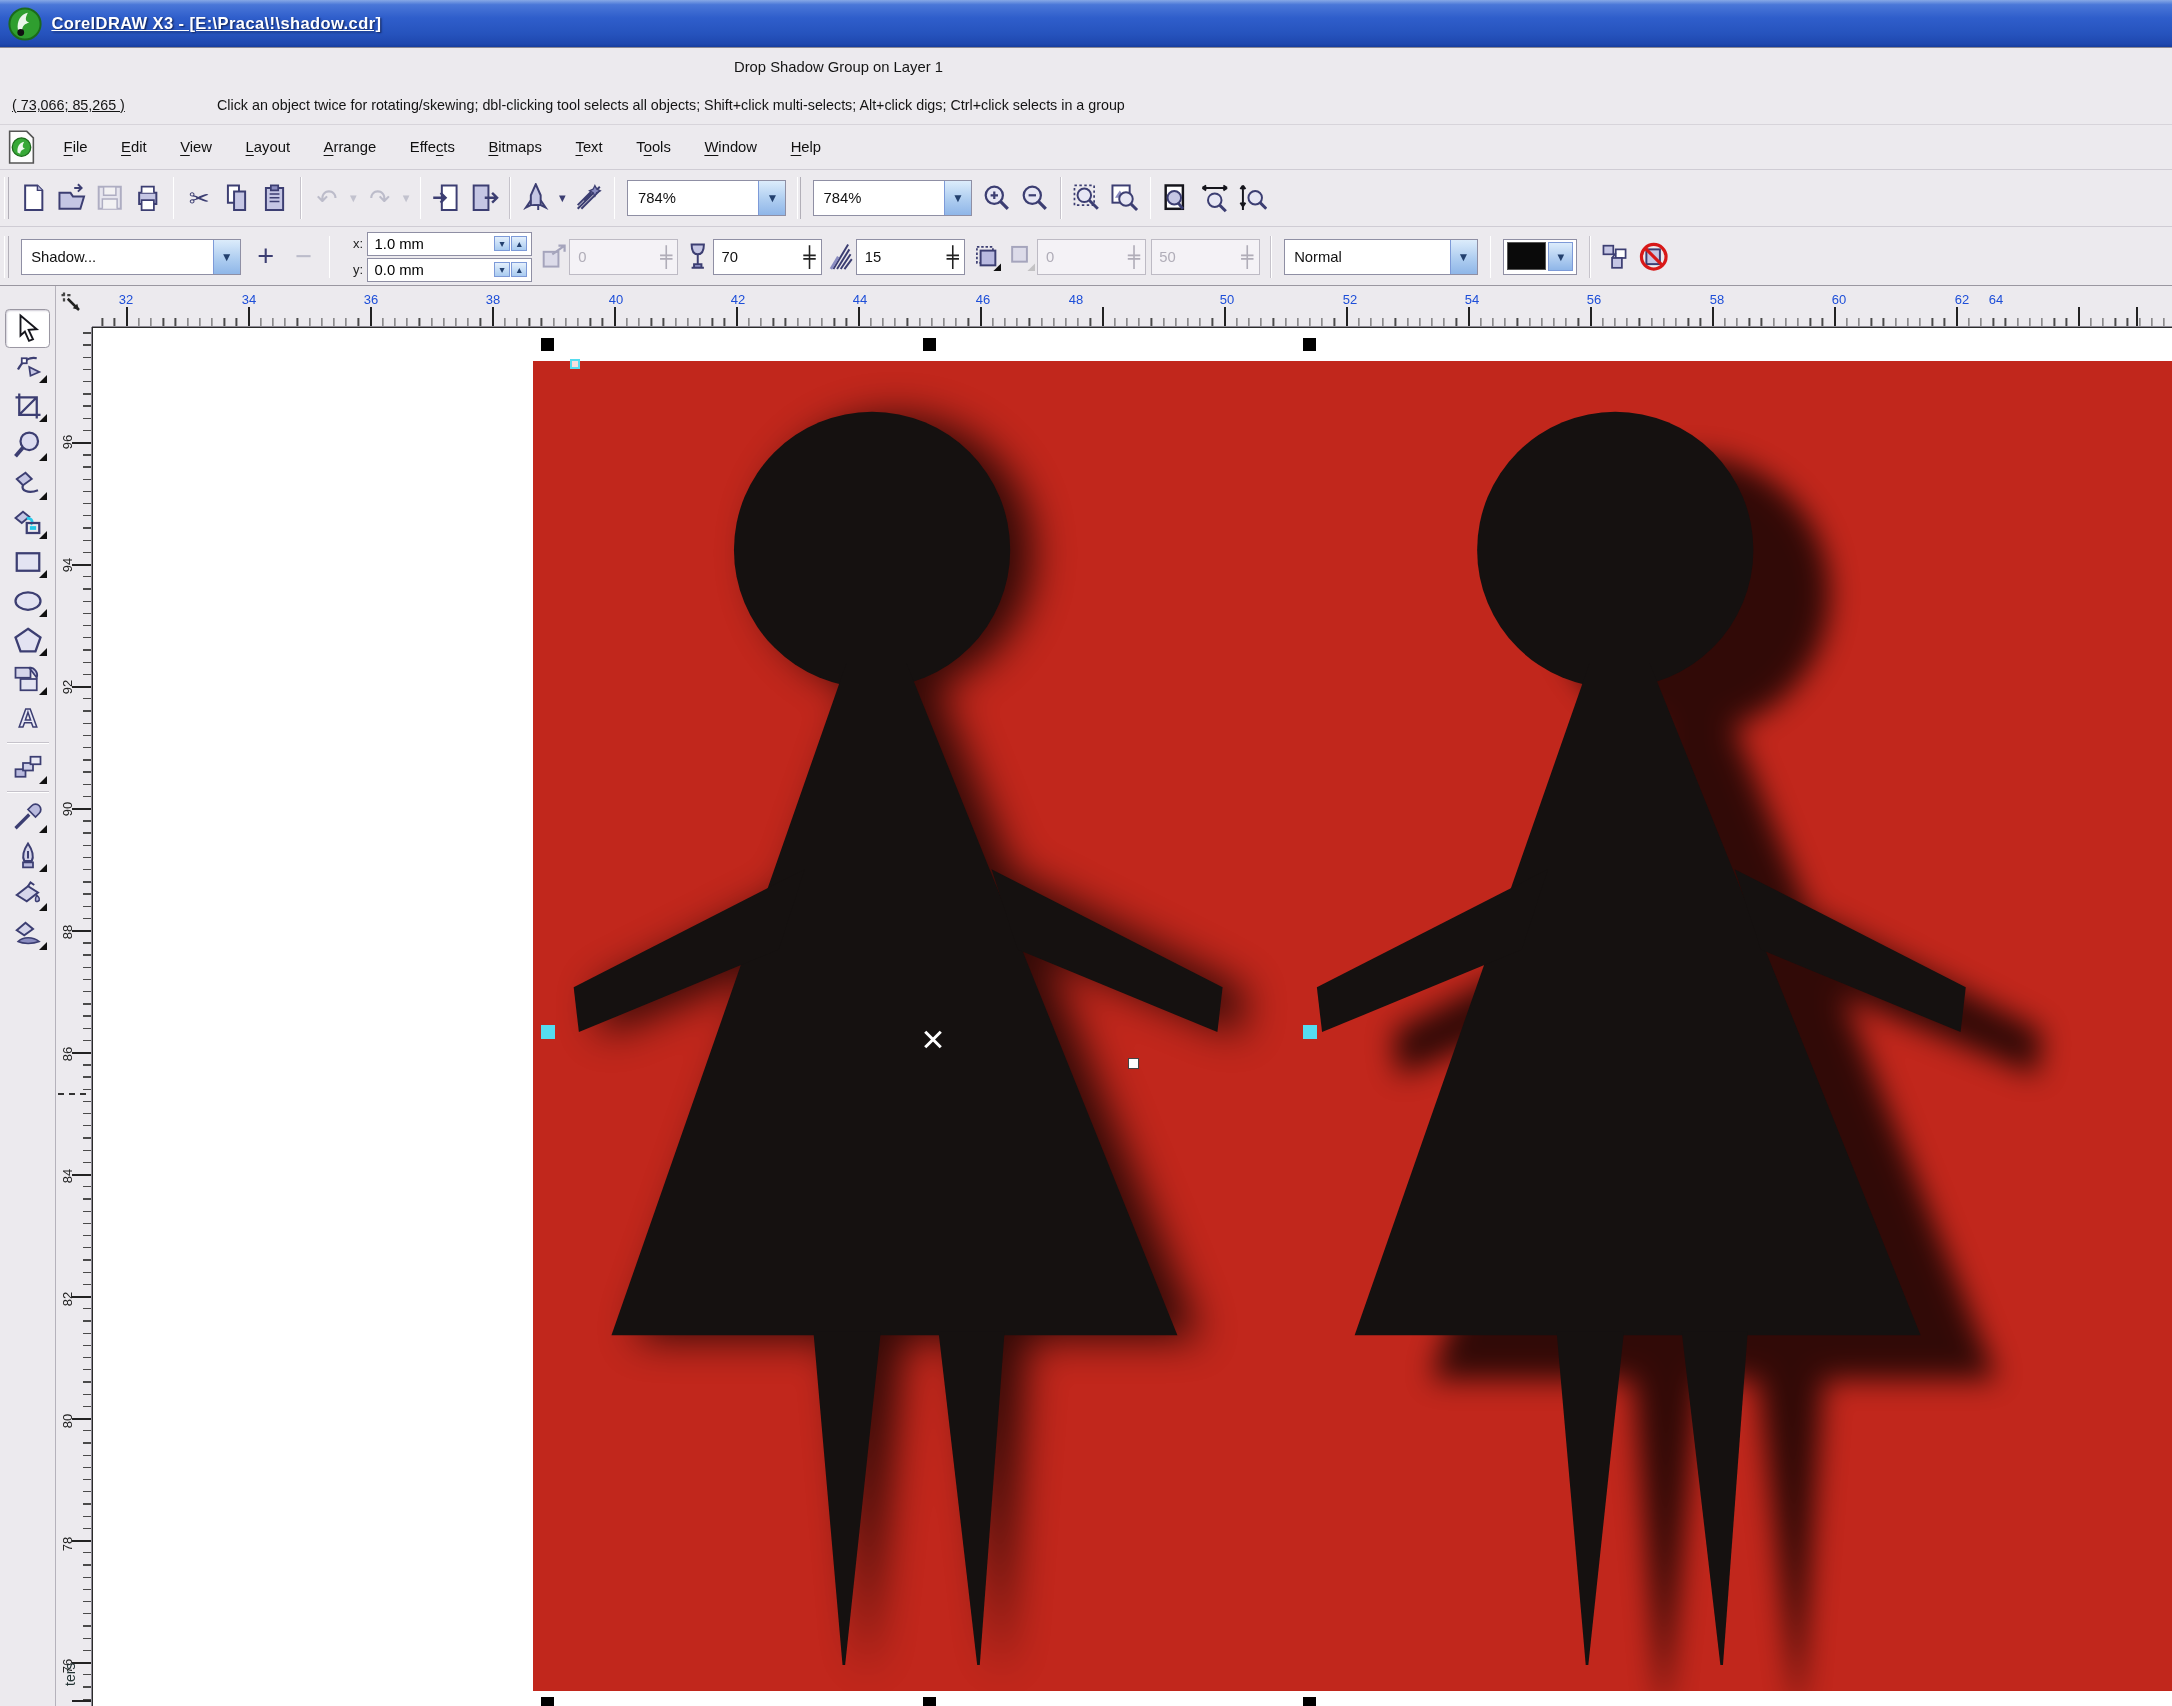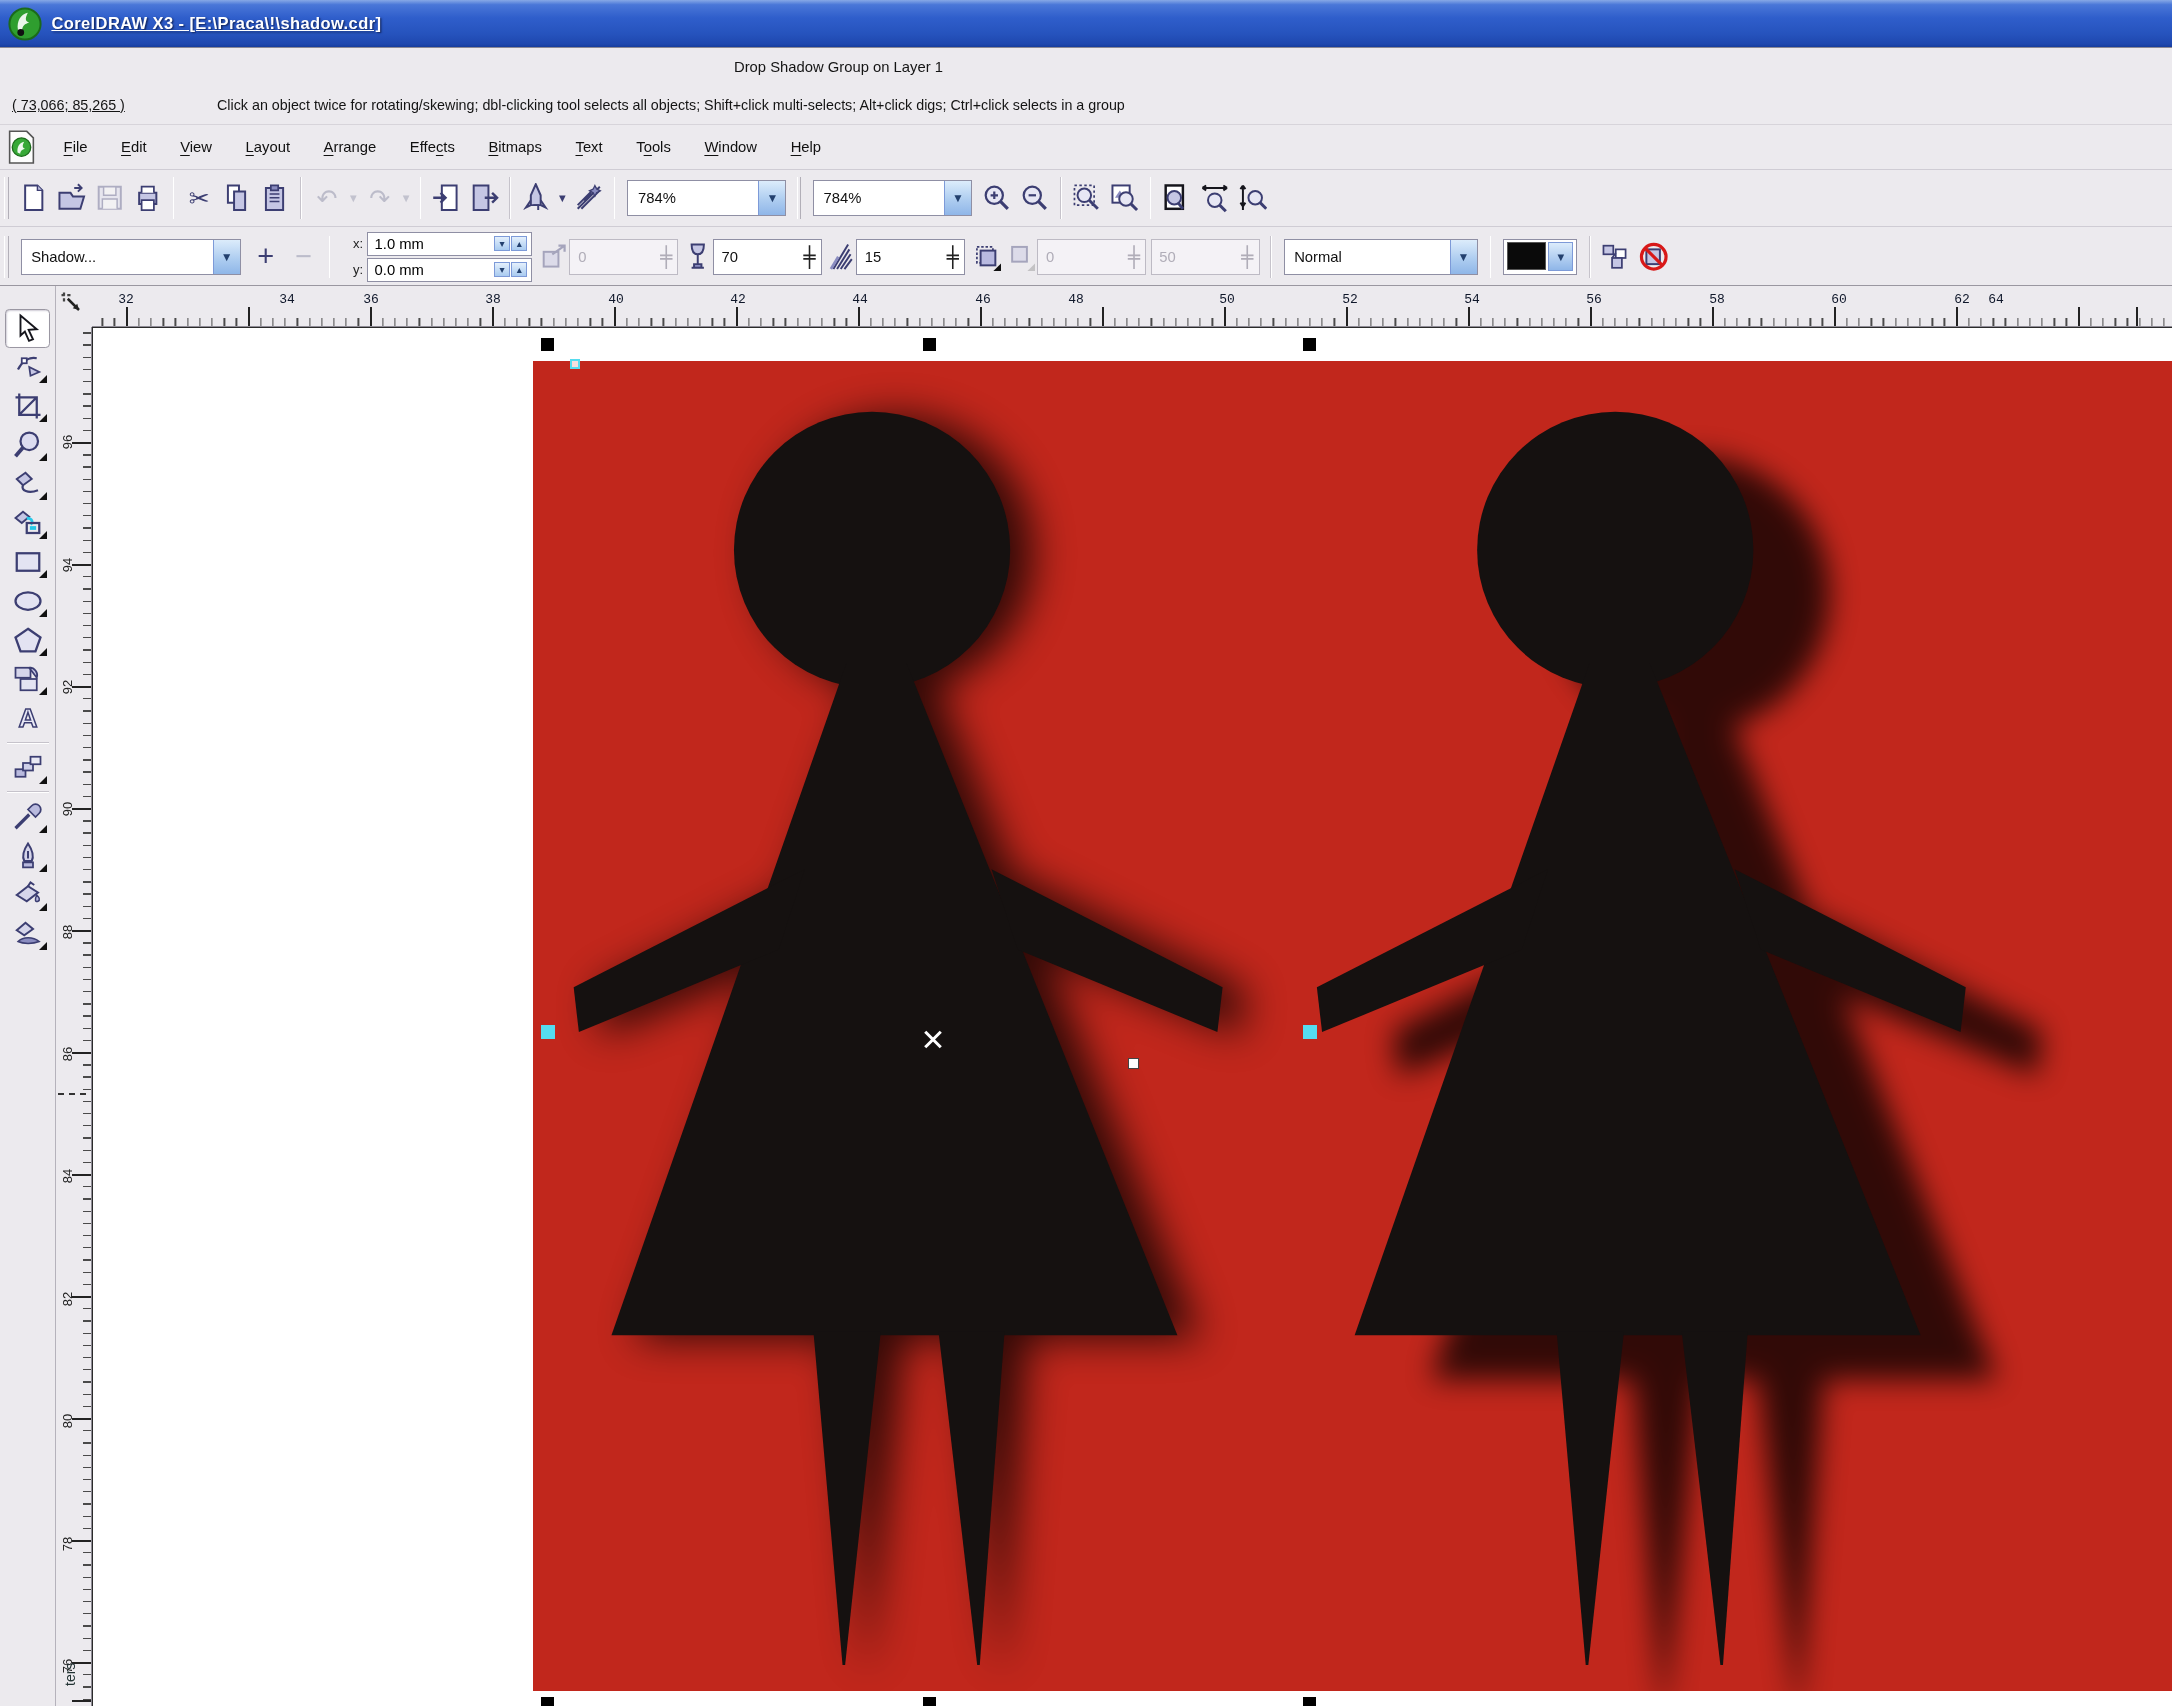--- a/index.html
+++ b/index.html
@@ -81,21 +81,21 @@
   .tb-sep { width:42px; height:0; border-top:1.3px solid #c6c3cb; border-bottom:1.3px solid #fff; margin:4.3px 0; }
 
   .corner { position:absolute; left:56px; top:0; width:36px; height:41px; background:#eceaee; }
   .corner svg { width:30px; height:30px; margin:4.3px 0 0 2.6px; }
 
   .hruler { position:absolute; left:92px; top:0; width:2132px; height:41px; background:#eceaee; border-bottom:1.3px solid #8f8c96; overflow:hidden; }
   .hruler .minor { position:absolute; left:0; bottom:0; width:100%; height:7.8px;
     background:repeating-linear-gradient(90deg,#4a4a4a 0 1.3px,transparent 1.3px 12.2px); background-position-x:-2.6px; }
   .hruler .major { position:absolute; left:0; bottom:0; width:100%; height:19px;
     background:repeating-linear-gradient(90deg,#222 0 1.7px,transparent 1.7px 122px); background-position-x:-88px; }
-  .hruler .lbl { position:absolute; top:6px; transform:translateX(-50%); font-size:13px; color:#0f172a;font-family:Liberation Mono, monospace; }
+  .hruler .lbl { position:absolute; top:6px; transform:translateX(-50%); font-size:13px; color:#1d4ed8; }
 
   .vruler { position:absolute; left:56px; top:41px; width:36px; height:1380px; background:#eceaee; border-right:1.3px solid #8f8c96; overflow:hidden; }
   .vruler .minor { position:absolute; top:0; right:0; width:7.8px; height:100%;
     background:repeating-linear-gradient(180deg,#4a4a4a 0 1.3px,transparent 1.3px 12.2px); background-position-y:-7px; }
   .vruler .major { position:absolute; top:0; right:0; width:19px; height:100%;
     background:repeating-linear-gradient(180deg,#222 0 1.7px,transparent 1.7px 122px); background-position-y:-7px; }
   .vruler .lbl { position:absolute; left:3.5px; transform:translateY(-50%) rotate(-90deg); font-size:13px; color:#222; }
   .vruler .posdash { position:absolute; left:1.7px; top:766px; width:28px; border-top:2.2px dashed #333; }
   .vruler .unit { position:absolute; left:6px; top:1359px; transform:rotate(-90deg); transform-origin:top left; font-size:14px; color:#233; }
 
@@ -541,21 +541,21 @@
           <path d="M7 7 L16 16" stroke="#222" stroke-width="2"></path>
           <path d="M16 16 l-5 -1.4 l3.6 -3.6 z" fill="#222"></path>
         </svg>
     </div>
 
     <div class="hruler">
       <div class="minor"></div>
       <div class="major"></div>
       <div>
           <span class="lbl" style="left: 34px;">32</span>
-          <span class="lbl" style="left: 157px; margin-left: 38px;">34</span>
+          <span class="lbl" style="left: 157px;">34</span>
           <span class="lbl" style="left: 279px;">36</span>
           <span class="lbl" style="left: 401px;">38</span>
           <span class="lbl" style="left: 524px;">40</span>
           <span class="lbl" style="left: 646px;">42</span>
           <span class="lbl" style="left: 768px;">44</span>
           <span class="lbl" style="left: 891px;">46</span>
           <span class="lbl" style="left: 984px;">48</span>
           <span class="lbl" style="left: 1135px;">50</span>
           <span class="lbl" style="left: 1258px;">52</span>
           <span class="lbl" style="left: 1380px;">54</span>

